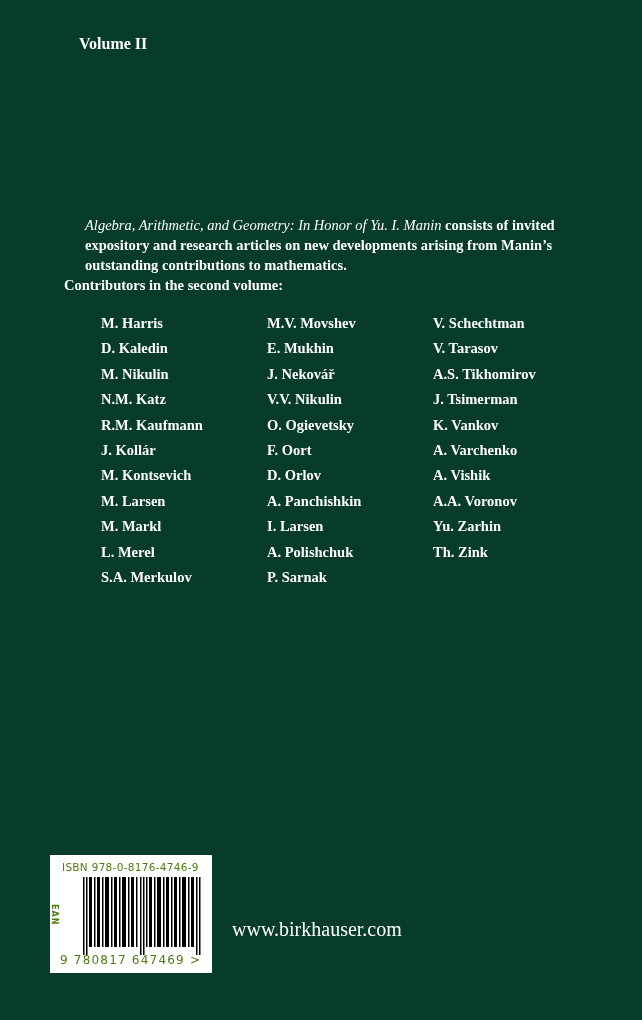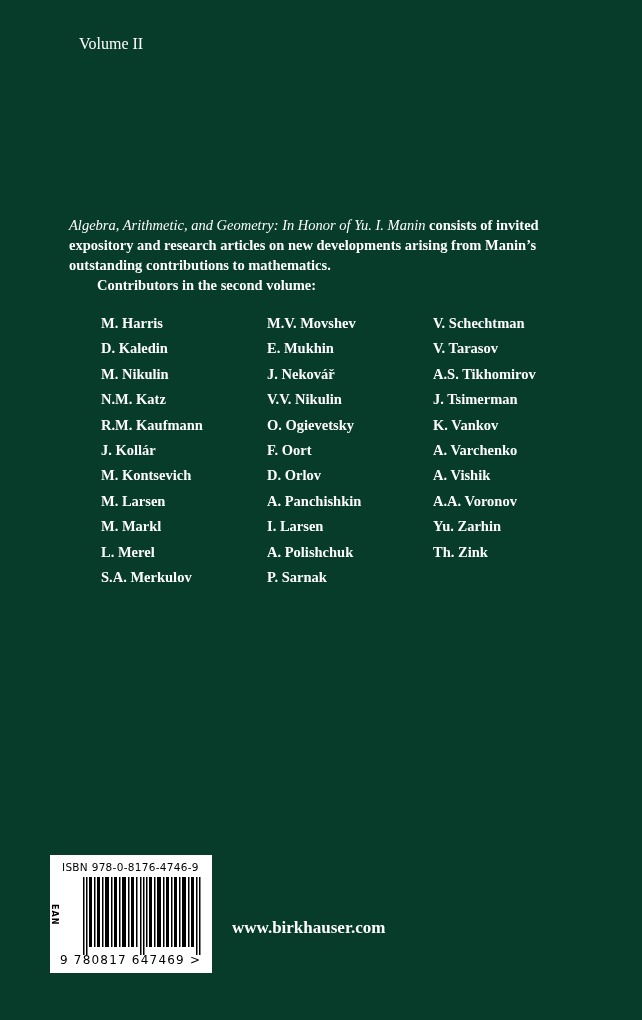--- a/index.html
+++ b/index.html
@@ -7,64 +7,64 @@
       width: 642px; height: 1020px;
       background: #073b2a;
       color: #ffffff;
       font-family: "Liberation Serif", "DejaVu Serif", serif;
       position: relative;
       overflow: hidden;
     }
     .title-block { position: absolute; left: 79px; top: 34px; }
     .t1 { font-size: 19px; font-weight: bold; line-height: 22px; letter-spacing: -0.2px; }
     .t2 { font-size: 16px; font-weight: bold; line-height: 20px; margin-top: 1px; }
-    .t3 { font-size: 16px; font-weight: normal; line-height: 20px; }
+    .t3 { font-size: 16px; font-weight: bold; line-height: 20px; }
     .editors { font-size: 17px; line-height: 22px; margin-top: 4px; letter-spacing: 0.1px; }
 
     .desc {
-      position: absolute; left: 69px; top: 215px; width: 500px;
+      position: absolute; left: 85px; top: 215px; width: 500px;
       font-size: 14.5px; line-height: 20px; font-weight: bold;
     }
     .desc .ital { font-style: italic; font-weight: normal; }
     .contrib-label {
-      position: absolute; left: 97px; top: 277px;
+      position: absolute; left: 64px; top: 277px;
       font-size: 14.5px; font-weight: bold;
     }
     .columns { position: absolute; left: 79px; top: 311px; width: 520px; }
     .col { position: absolute; top: 0; margin-left: 22px; }
     .col div { font-size: 14.5px; font-weight: bold; line-height: 25.4px; white-space: nowrap; }
     .col1 { left: 0; }
     .col2 { left: 166px; }
     .col3 { left: 332px; }
 
     .barcode-box {
       position: absolute; left: 50px; top: 855px;
       width: 162px; height: 118px;
       background: #ffffff;
-      color: #000000;
+      color: #4d7c0f;
     }
     .isbn {
       position: absolute; left: 12px; top: 6px;
       font-family: "DejaVu Sans", sans-serif; font-size: 10.5px; letter-spacing: 0.3px;
     }
     .ean {
       position: absolute; left: 9px; top: 49px;
       font-family: "DejaVu Sans", sans-serif; font-size: 8px; font-weight: bold;
       transform: rotate(90deg); transform-origin: left top;
       letter-spacing: 1px;
     }
     .bars { position: absolute; left: 33px; top: 22px; width: 118px; height: 78px; }
     .digits {
       position: absolute; left: 10px; top: 98px;
       font-family: "DejaVu Sans", sans-serif; font-size: 12px; letter-spacing: 1.2px;
       white-space: nowrap;
     }
     .url {
       position: absolute; left: 232px; top: 918px;
-      font-size: 17px; font-weight: bold;
+      font-size: 20px; font-weight: normal;
     }
   </style>
 </head>
 <body>
 
 <div class="title-block">
   <div class="t3">Volume II</div>
 </div>
 
 <div class="desc"><span class="ital">Algebra, Arithmetic, and Geometry: In Honor of Yu. I. Manin</span><span> consists of invited expository and research articles on new developments arising from Manin’s outstanding contributions to mathematics.</span></div>

